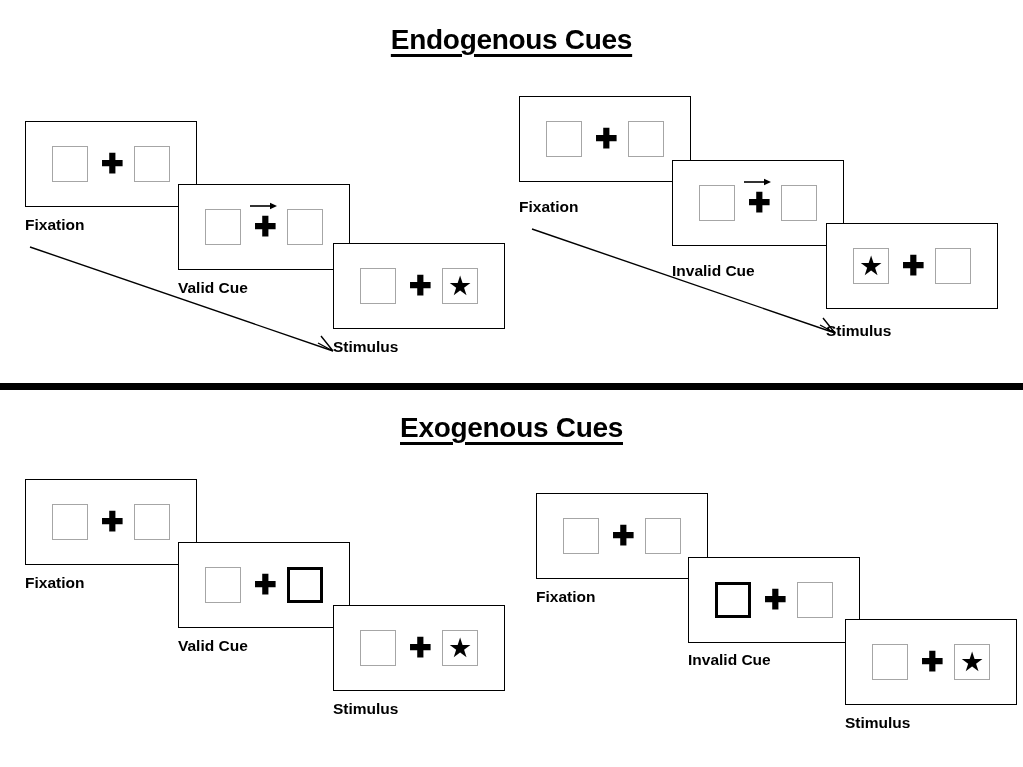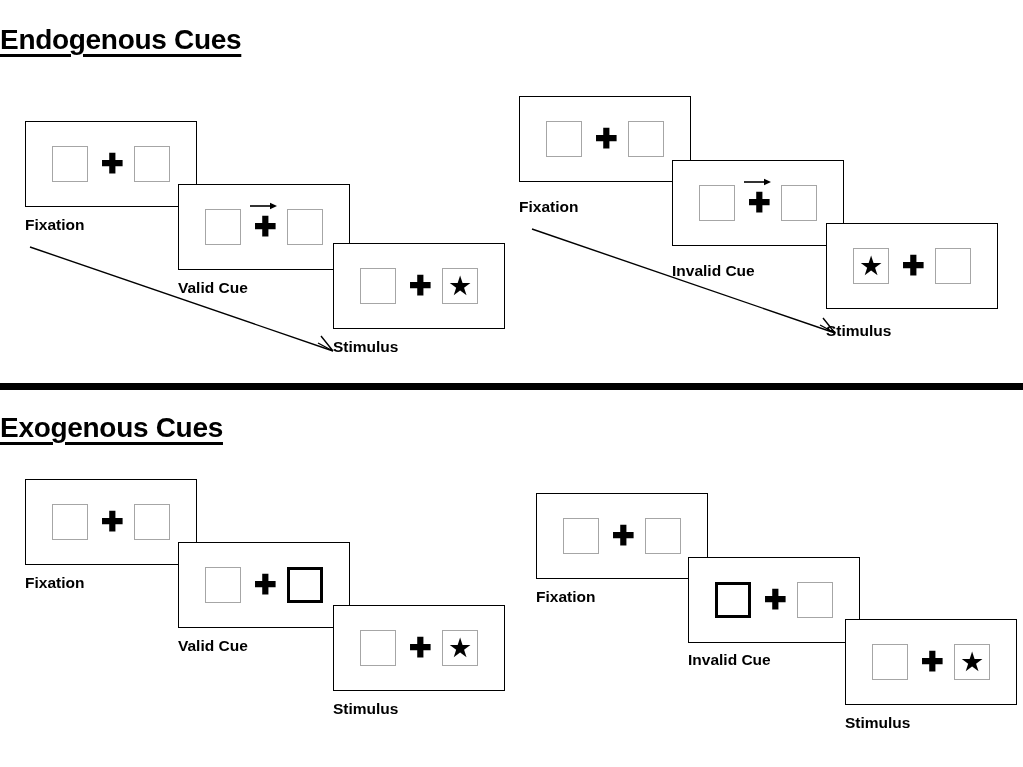--- a/index.html
+++ b/index.html
@@ -20,21 +20,21 @@
     position: absolute;
     left: 0;
     width: 1023px;
   }
   #section-endogenous { top: 0; height: 385px; }
   #section-exogenous  { top: 392px; height: 375px; }
 
   .section-title {
     position: absolute;
     width: 1023px;
-    text-align: left;
+    text-align: center;
     font-size: 28px;
     font-weight: bold;
     letter-spacing: -0.3px;
     text-decoration: underline;
     text-underline-offset: 5px;
     text-decoration-thickness: 3px;
   }
   #title-endogenous { top: 24px; }
   #title-exogenous  { top: 20px; }
 

